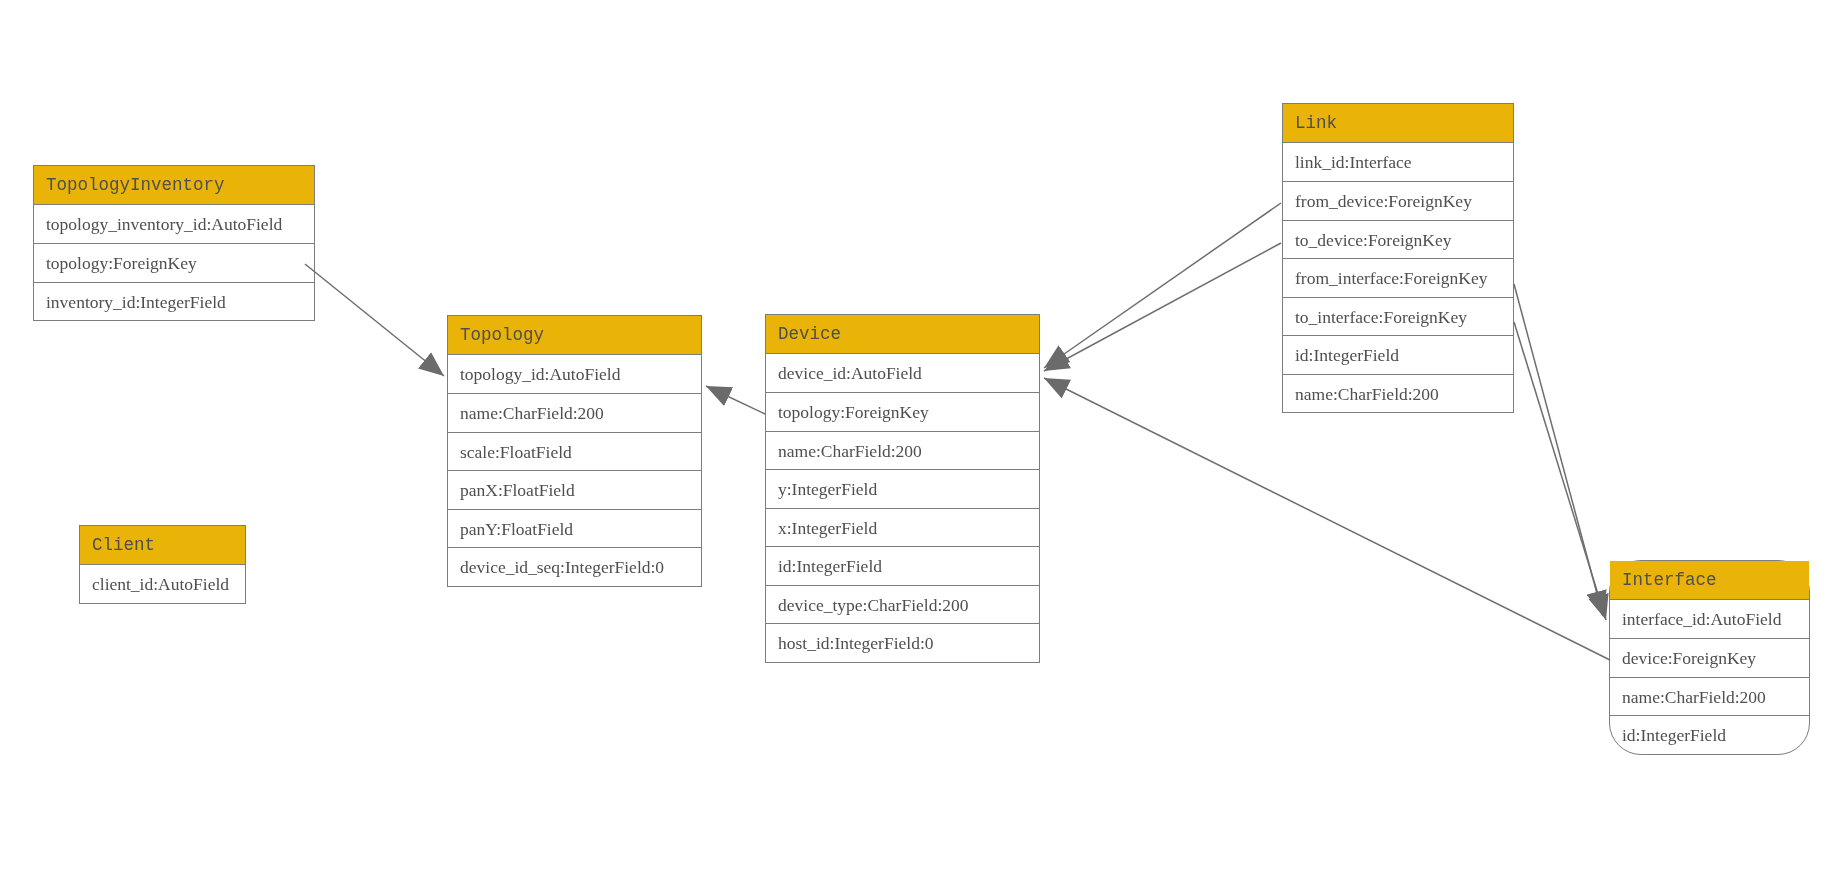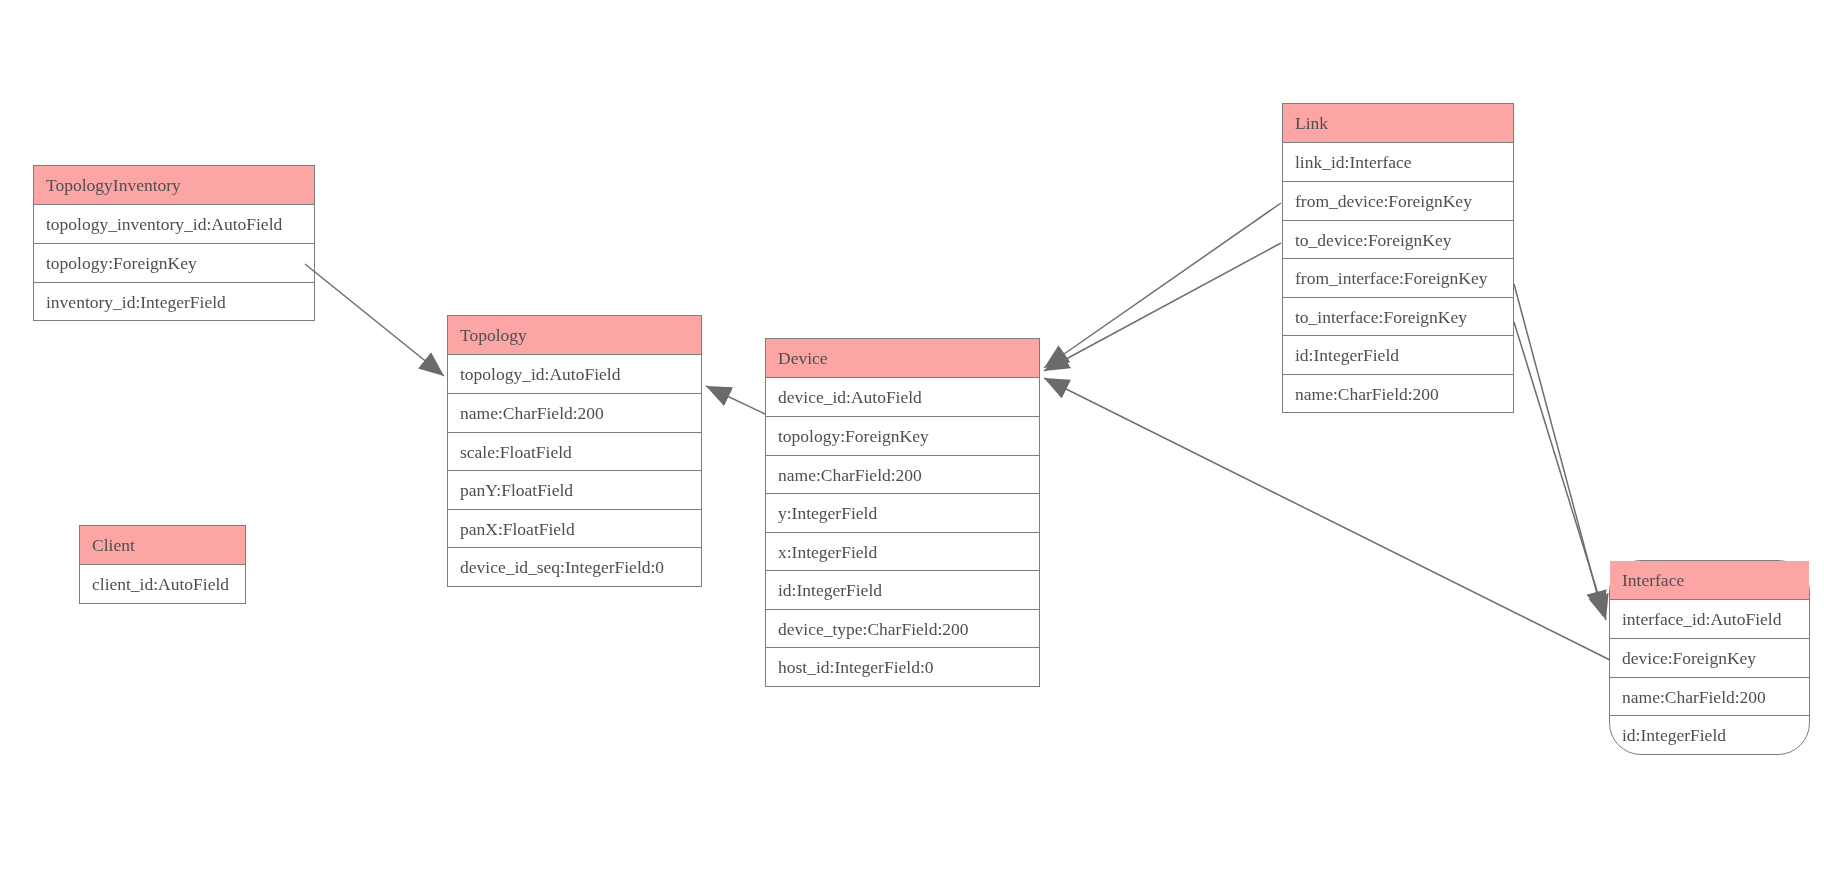--- a/index.html
+++ b/index.html
@@ -28,25 +28,26 @@
     background: #ffffff;
     border: 1.5px solid #7d7d7d;
     box-sizing: border-box;
     color: #4f4f4f;
     font-size: 17.5px;
   }
   .entity .th {
     height: 38.5px;
     line-height: 38px;
     padding-left: 12px;
-    background: #fca5a5;
+    background: #eab308;
     border-bottom: 1.5px solid #7d7d7d;
     box-sizing: border-box;
     white-space: nowrap;
     overflow: hidden;
+    font-family: Liberation Mono, monospace;
   }
   .entity .tr {
     height: 38.5px;
     line-height: 38px;
     padding-left: 12px;
     box-sizing: border-box;
     white-space: nowrap;
     overflow: hidden;
   }
   .entity .tr + .tr {
@@ -85,31 +86,31 @@
     <div class="tr">topology_inventory_id:AutoField</div>
     <div class="tr">topology:ForeignKey</div>
     <div class="tr">inventory_id:IntegerField</div>
   </div>
 
   <div class="entity" style="left:447px; top:315px; width:255px;">
     <div class="th">Topology</div>
     <div class="tr">topology_id:AutoField</div>
     <div class="tr">name:CharField:200</div>
     <div class="tr">scale:FloatField</div>
+    <div class="tr">panX:FloatField</div>
     <div class="tr">panY:FloatField</div>
-    <div class="tr">panX:FloatField</div>
     <div class="tr">device_id_seq:IntegerField:0</div>
   </div>
 
   <div class="entity" style="left:79px; top:525px; width:167px;">
     <div class="th">Client</div>
     <div class="tr">client_id:AutoField</div>
   </div>
 
-  <div class="entity" style="left:765px; top:314px; width:275px;margin-top:24px;">
+  <div class="entity" style="left:765px; top:314px; width:275px;">
     <div class="th">Device</div>
     <div class="tr">device_id:AutoField</div>
     <div class="tr">topology:ForeignKey</div>
     <div class="tr">name:CharField:200</div>
     <div class="tr">y:IntegerField</div>
     <div class="tr">x:IntegerField</div>
     <div class="tr">id:IntegerField</div>
     <div class="tr">device_type:CharField:200</div>
     <div class="tr">host_id:IntegerField:0</div>
   </div>

